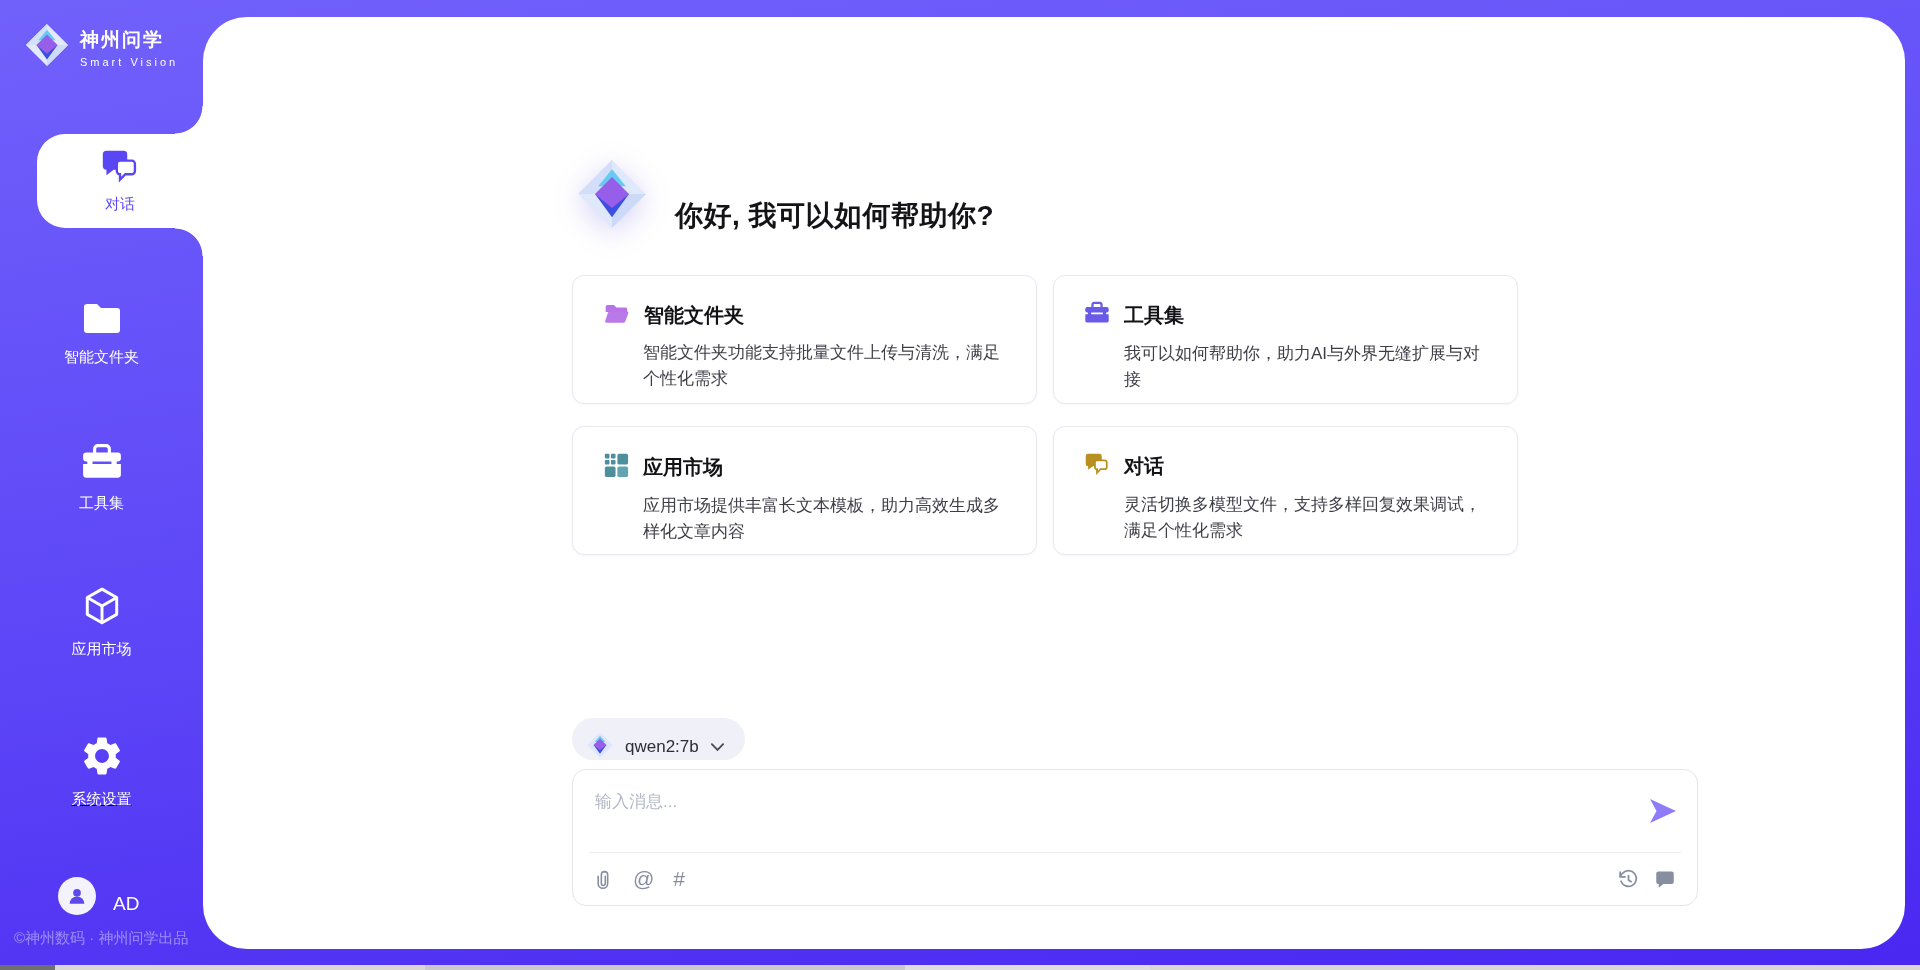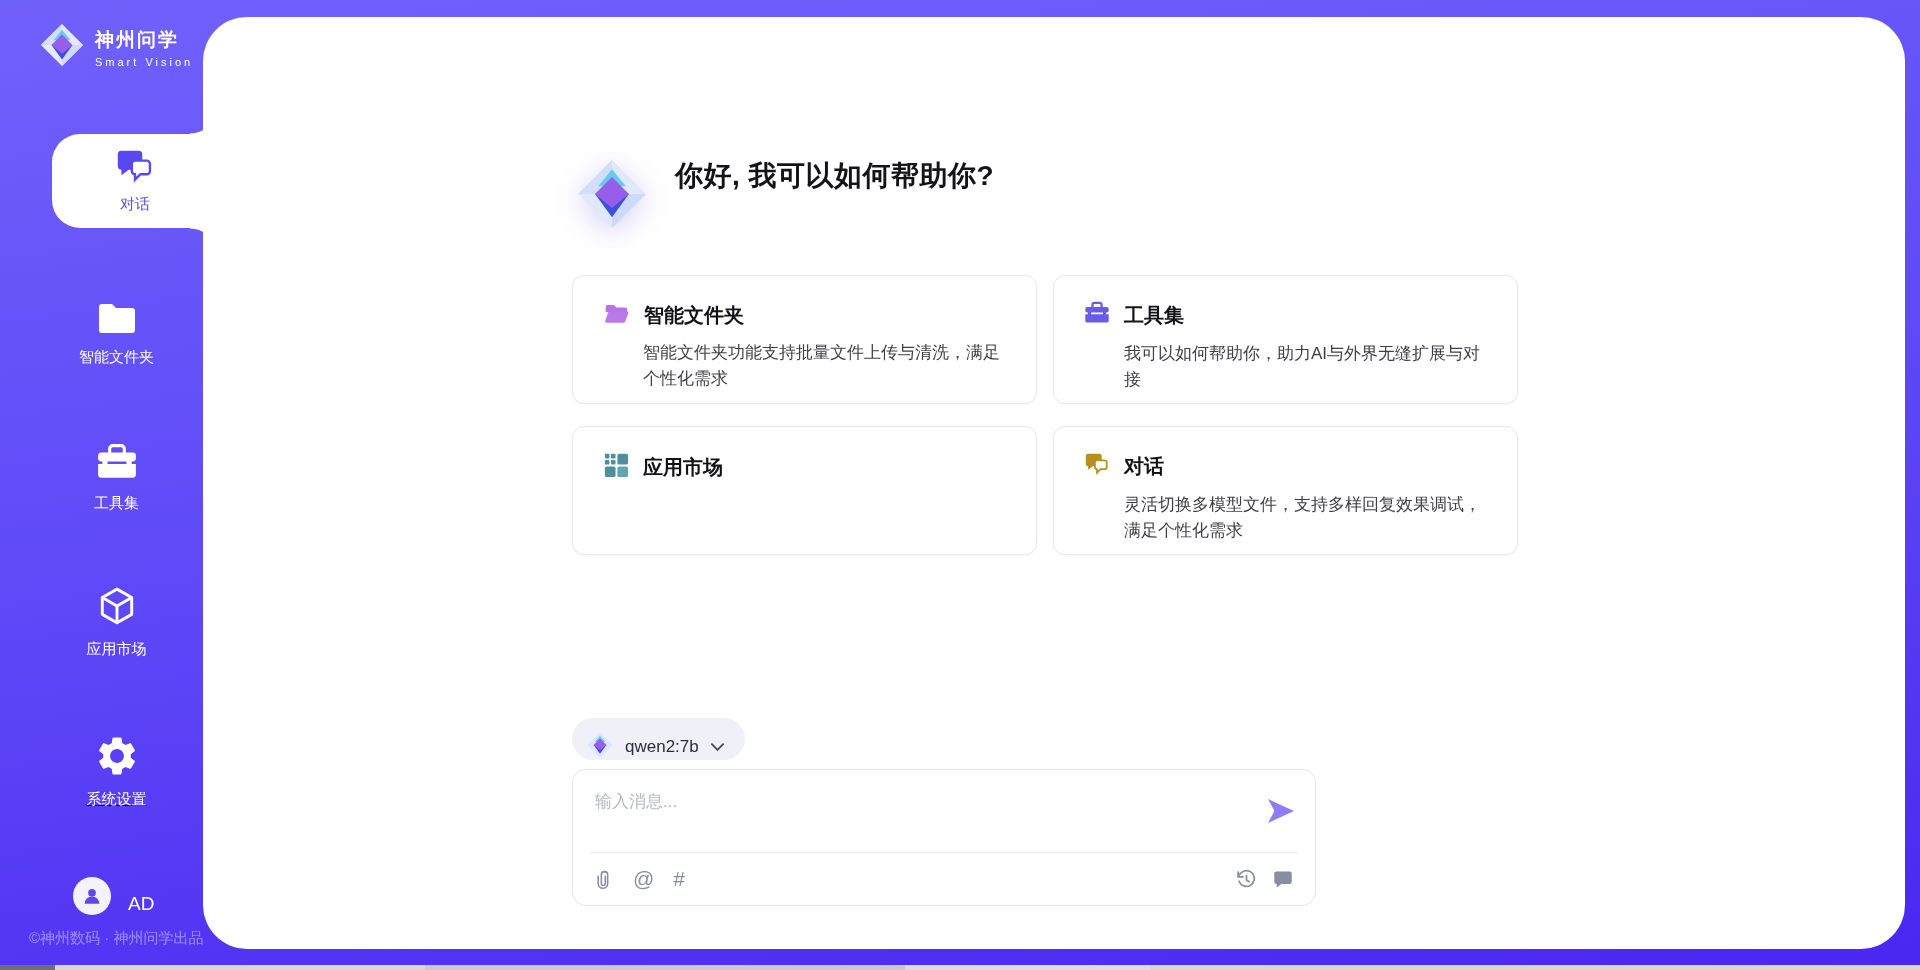--- a/index.html
+++ b/index.html
@@ -13,21 +13,21 @@
   .main-panel {
     position:absolute; left:203px; top:17px; width:1702px; height:932px;
     background:#ffffff; border-radius:44px;
   }
   
   .bottom-strip {
     position:absolute; left:0; top:965px; width:1920px; height:5px;
     background:linear-gradient(90deg,#6f6f72 0 55px,#d9d6d3 55px 425px,#cbc9cd 425px 905px,#dedce1 905px 1150px,#d9d6d4 1150px 100%);
   }
   
-  .sidebar { position:absolute; left:0; top:0; width:203px; height:970px;margin-left:15px; }
+  .sidebar { position:absolute; left:0; top:0; width:203px; height:970px; }
   .logo-block { position:absolute; left:24px; top:22px; display:flex; align-items:center; gap:10px; }
   .logo-text .cn { color:#fff; font-size:19px; font-weight:700; letter-spacing:2px; }
   .logo-text .en { color:#fff; font-size:11px; letter-spacing:3px; margin-top:3px; }
   .tab-active {
     position:absolute; left:37px; top:134px; width:166px; height:94px;
     background:#fff; border-radius:28px 0 0 28px;
     display:flex; flex-direction:column; align-items:center; justify-content:center; gap:5px;
     cursor:pointer;
   }
   .corner-top, .corner-bottom { position:absolute; left:175px; width:28px; height:28px; }
@@ -41,21 +41,21 @@
   .nav-item .nav-label { color:#ffffff; font-size:15px; }
   .nav-folder  { top:299px; }
   .nav-tools   { top:443px; }
   .nav-market  { top:585px; }
   .nav-settings{ top:733px;text-decoration:underline; }
   .user-block { position:absolute; left:58px; top:877px; display:flex; align-items:flex-end; gap:17px; cursor:pointer; }
   .avatar { width:38px; height:38px; border-radius:50%; background:#F4F2FC; display:flex; align-items:center; justify-content:center; }
   .user-name { color:#fff; font-size:19px; }
   .sidebar-footer { position:absolute; left:14px; top:929px; color:rgba(255,255,255,0.42); font-size:15px; }
   
-  .greeting { position:absolute; left:372px; top:140px; display:flex; align-items:flex-start; gap:26px; }
+  .greeting { position:absolute; left:372px; top:140px; display:flex; align-items:flex-end; gap:26px; }
   .greeting .hello { font-size:28px; font-weight:700; color:#141418; letter-spacing:0.5px; }
   .big-logo { filter:drop-shadow(0 6px 14px rgba(90,80,220,0.25)); }
   
   .cards {
     position:absolute; left:369px; top:258px; width:946px;
     display:grid; grid-template-columns:1fr 1fr; column-gap:16px; row-gap:22px;
   }
   .card {
     height:129px; background:#fff; border:1px solid #E7E9F1; border-radius:12px;
     padding:25px 30px; cursor:pointer; box-shadow:0 1px 3px rgba(25,25,60,0.04);
@@ -64,21 +64,21 @@
   .card-title { font-size:20px; font-weight:700; color:#121217; }
   .card-desc { margin-top:11px; padding-left:40px; font-size:17px; color:#3E3E47; line-height:1.5; }
   
   .model-pill {
     position:absolute; left:369px; top:701px; height:42px; padding:16px 20px 0 14px;
     background:#F0F1F8; border-radius:21px; display:flex; align-items:center; gap:11px; cursor:pointer;
   }
   .model-name { font-size:17px; color:#2E2E38; }
   
   .composer {
-    position:absolute; left:369px; top:752px; width:744px; height:137px;
+    position:absolute; left:369px; top:752px; width:1126px; height:137px;
     background:#fff; border:1px solid #E3E5EF; border-radius:14px;
   }
   .composer textarea {
     position:absolute; left:0; top:0; width:860px; height:80px;
     border:none; outline:none; resize:none; background:transparent;
     padding:20px 22px; font-family:"Liberation Sans", sans-serif;
     font-size:17px; color:#333;
   }
   .composer textarea::placeholder { color:#B3B8C6; }
   .send-btn { position:absolute; right:18px; top:26px; cursor:pointer; }
@@ -232,20 +232,21 @@
             <rect x="8.5" y="2" width="5" height="5" rx="1" fill="#4E8F9D"></rect>
             <rect x="2" y="8.5" width="5" height="5" rx="1" fill="#4E8F9D"></rect>
             <rect x="8.5" y="8.5" width="5" height="5" rx="1" fill="#4E8F9D"></rect>
             <rect x="15.5" y="2" width="11.5" height="11.5" rx="2" fill="#4E8F9D"></rect>
             <rect x="2" y="15.5" width="11.5" height="11.5" rx="2" fill="#4E8F9D"></rect>
             <rect x="15.5" y="15.5" width="11.5" height="11.5" rx="2" fill="#62A5B0"></rect>
           </svg>
         </span>
         <span class="card-title">应用市场</span>
       </div>
+      <div class="card-desc">应用市场提供丰富长文本模板，助力高效生成多样化文章内容</div>
     </div>
 
     <div class="card">
       <div class="card-head">
         <span>
           <svg width="26" height="25" viewBox="0 0 44 42" fill="none">
             <path d="M7 3 h19 a4 4 0 0 1 4 4 v13 a4 4 0 0 1 -4 4 H15 l-8 6 v-6 a4 4 0 0 1 -4 -4 V7 a4 4 0 0 1 4 -4 z" fill="#B8901F"></path>
             <path d="M22 14 h13 a3.5 3.5 0 0 1 3.5 3.5 v8 a3.5 3.5 0 0 1 -3.5 3.5 H28 l-6 6 v-6 h-0 a3.5 3.5 0 0 1 -3.5 -3.5 v-8 A3.5 3.5 0 0 1 22 14 z" fill="#ffffff" stroke="#B8901F" stroke-width="3"></path>
           </svg>
         </span>

